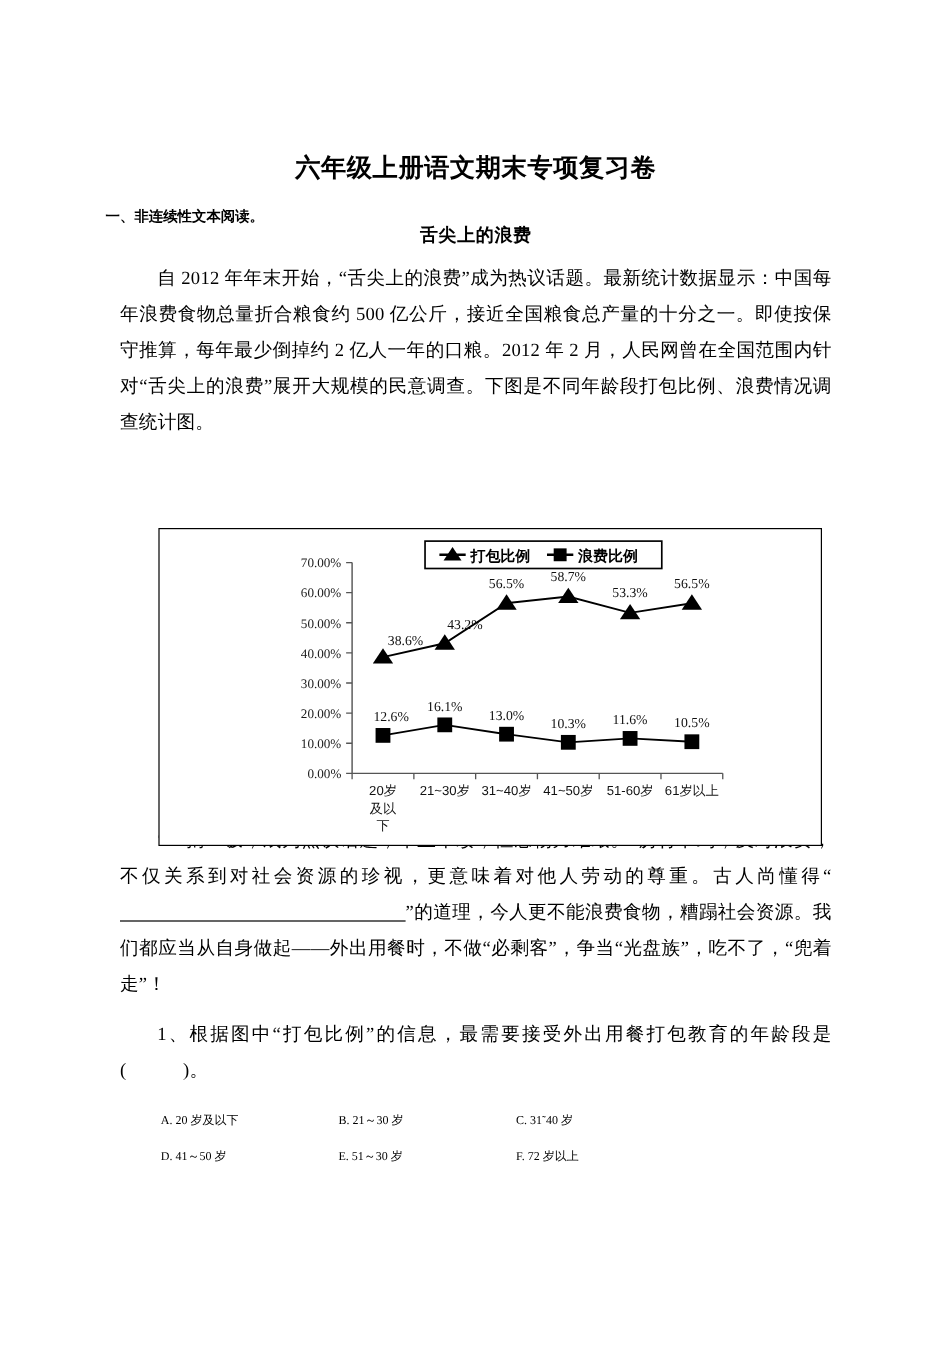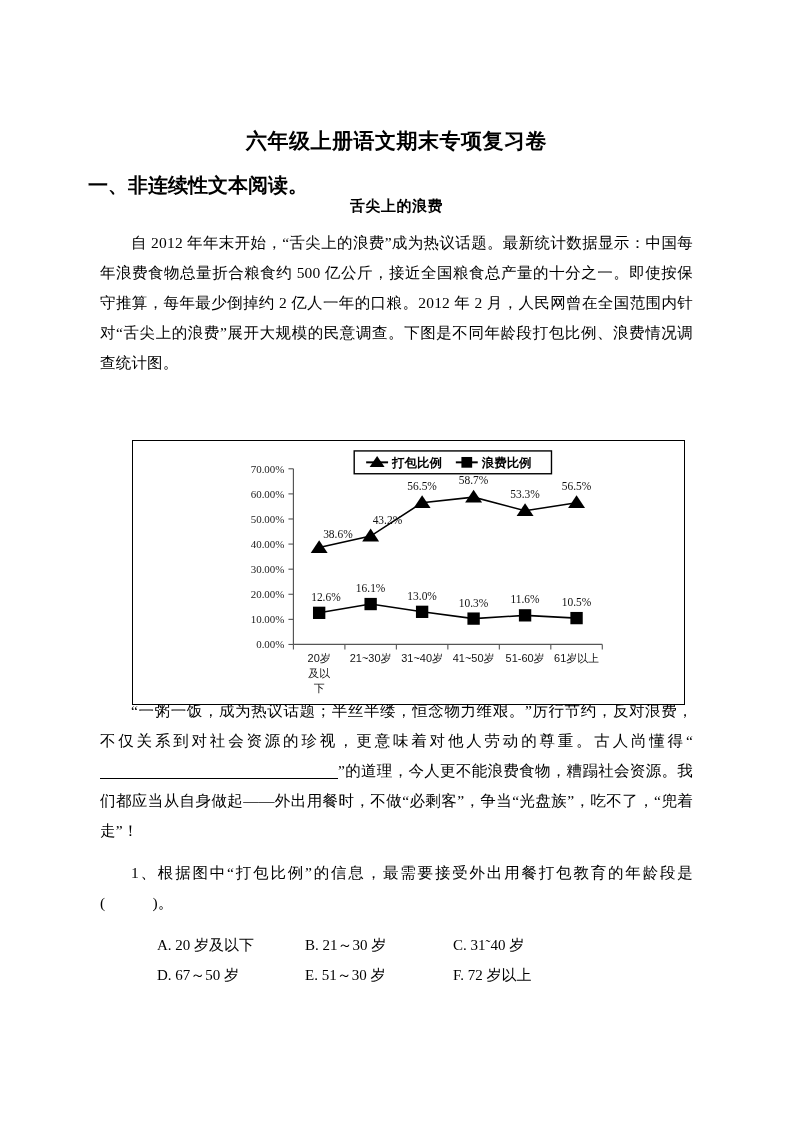--- a/index.html
+++ b/index.html
@@ -38,21 +38,21 @@
     letter-spacing: 0.5px;
     line-height: 1.0;
   }
   #title-main { margin-top: 130px; }
   #title-sub  { margin-top: 21px; }
 
   .section-heading {
     margin-top: 22px;
     font-family: "Liberation Sans", "DejaVu Sans", sans-serif;
     font-weight: bold;
-    font-size: 20px;
+    font-size: 12px;
     line-height: 1.2;
   }
   .passage-title {
     text-align: center;
     font-family: "Liberation Sans", "DejaVu Sans", sans-serif;
     font-weight: bold;
     font-size: 15px;
     letter-spacing: 0.5px;
   }
 
@@ -73,21 +73,21 @@
   .blank-line {
     display: inline-block;
     width: 238px;
     border-bottom: 1.2px solid #000;
     vertical-align: -3px;
   }
 
   
   .options-row {
     margin: 0;
-    font-size: 15px;
+    font-size: 10px;
     line-height: 30px;
     padding-left: 4.6em;
   }
   .options-row .opt {
     display: inline-block;
     width: 148px;
   }
 
   
   #chart-frame {
@@ -149,21 +149,21 @@
 
     <p class="body indent" id="para-quote"><span>“一粥一饭，成为热议话题；半丝半缕，恒念物力维艰。”厉行节约，反对浪费，不仅关系到对社会资源的珍视，更意味着对他人劳动的尊重。古人尚懂得“</span><span class="blank-line"></span><span>”的道理，今人更不能浪费食物，糟蹋社会资源。我们都应当从自身做起——外出用餐时，不做“必剩客”，争当“光盘族”，吃不了，“兜着走”！</span></p>
 
     <p class="body indent" id="para-q1">1、根据图中“打包比例”的信息，最需要接受外出用餐打包教育的年龄段是(　　　)。</p>
 
     <p class="options-row">
       <span class="opt">A. 20 岁及以下</span><span class="opt">B. 21～30 岁</span><span class="opt">C. 31˜40 岁</span>
     </p>
 
     <p class="options-row">
-      <span class="opt">D. 67～50 岁</span><span class="opt">E. 51～30 岁</span><span class="opt">F. 72 岁以上</span>
+      <span class="opt">D. 41～50 岁</span><span class="opt">E. 51～30 岁</span><span class="opt">F. 72 岁以上</span>
     </p>
 
   </div>
 
   <div id="chart-frame">
     <svg id="chart-svg" viewBox="0 0 553 265" preserveAspectRatio="none">
       <g id="chart-root">
           <line x1="161" y1="28" x2="161" y2="205" stroke="#555555" stroke-width="1.2"></line>
           <line x1="161" y1="205" x2="471" y2="205" stroke="#555555" stroke-width="1.2"></line>
           <line x1="156" y1="205" x2="161" y2="205" stroke="#555555" stroke-width="1.1"></line>

